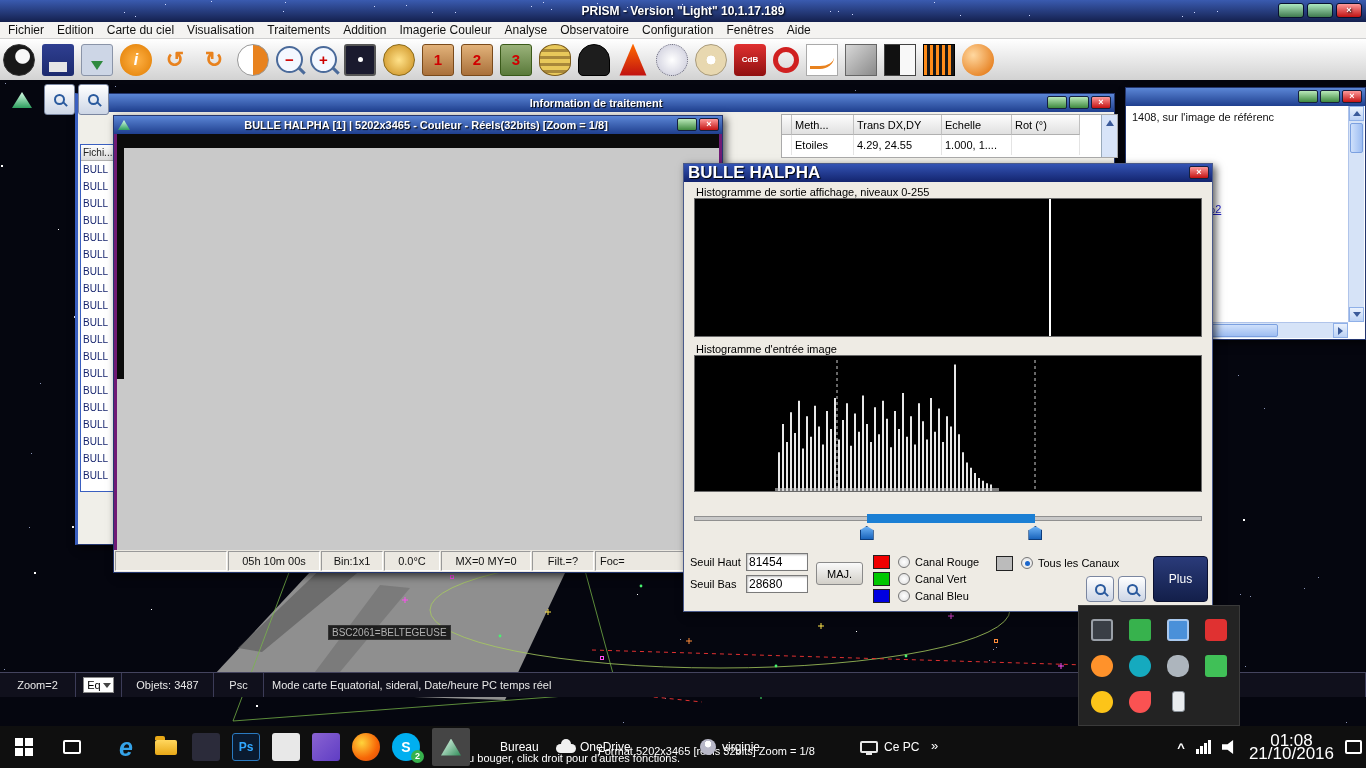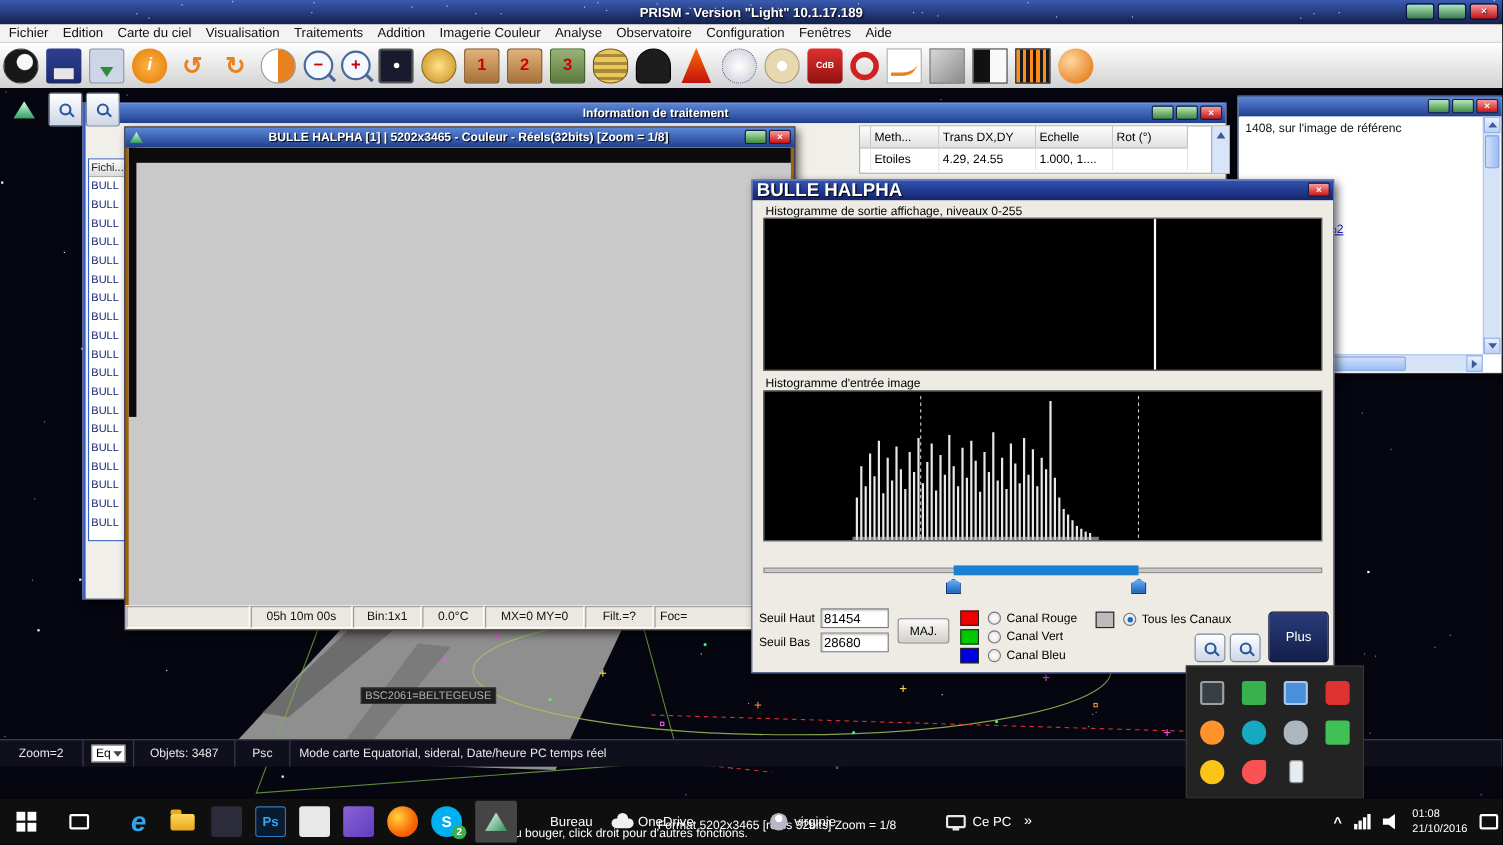--- a/index.html
+++ b/index.html
@@ -83,21 +83,21 @@
 .fitem{height:17px;font-size:10px;color:#16246e;padding-left:2px;line-height:17px}
 
 
 .mdizoom{position:absolute;left:44px;top:4px;display:flex;gap:3px}
 .zbig{width:31px;height:31px;background:linear-gradient(#ffffff,#cdd6e6);border:1px solid #7a86a0;border-radius:3px;display:flex;align-items:center;justify-content:center}
 .mag{width:11px;height:11px;border:2px solid #2a5a9e;border-radius:50%;position:relative;display:block}
 .mag::after{content:"";position:absolute;width:2px;height:6px;background:#2a5a9e;right:-3px;bottom:-4px;transform:rotate(-45deg)}
 .minitri{position:absolute;left:12px;top:12px;width:20px;height:16px;clip-path:polygon(50% 0,100% 100%,0 100%);background:linear-gradient(#d8ffe8,#2e9e5e)}
 
 
-.winB{left:113px;top:35px;width:610px;height:458px;background:#a16207}
+.winB{left:113px;top:35px;width:610px;height:458px;background:#701a75}
 .bicon{width:12px;height:10px;clip-path:polygon(50% 0,100% 100%,0 100%);background:linear-gradient(#d8ffe8,#2e9e5e);margin-right:4px;flex:none}
 .b-content{position:absolute;left:3px;right:3px;top:18px;bottom:22px;background:#c9c9c9;overflow:hidden}
 .band-top{position:absolute;left:0;top:0;right:0;height:14px;background:#0b0b0b}
 .band-left{position:absolute;left:0;top:0;width:7px;height:245px;background:#0b0b0b}
 .b-status{position:absolute;left:0;right:0;bottom:0;height:22px;background:#ebe8e1;display:flex;padding:1px;gap:1px}
 .bs{border:1px solid;border-color:#999 #fff #fff #999;font-size:11px;display:flex;align-items:center;justify-content:center;color:#111;padding:0 4px;white-space:nowrap;overflow:hidden}
 .bs.c0{width:112px;flex:none}.bs.c1{width:92px;flex:none}.bs.c2{width:62px;flex:none}.bs.c3{width:56px;flex:none}.bs.c4{width:90px;flex:none}.bs.c5{width:62px;flex:none}.bs.c6{flex:1;justify-content:flex-start}
 
 
 .winD{left:1125px;top:7px;width:241px;height:253px;background:#fff}
@@ -203,21 +203,21 @@
 .ticon.cloud::before{content:"";position:absolute;left:5px;top:-5px;width:10px;height:10px;border-radius:50%;background:#f0f0f0}
 .ticon.avatar{left:700px;top:13px;width:16px;height:16px;border-radius:50%;background:radial-gradient(circle at 50% 32%,#fff 0 24%,#b8b8c8 26%)}
 .ticon.pc{left:860px;top:15px;width:18px;height:12px;border:2px solid #e8e8e8;border-radius:2px}
 .ticon.pc::after{content:"";position:absolute;left:4px;bottom:-4px;width:6px;height:3px;background:#e8e8e8}
 .tray{position:absolute;right:4px;top:0;height:42px;display:flex;align-items:center;gap:11px;z-index:2}
 .tr-up{color:#fff;font-size:13px;font-weight:bold}
 .tr-net{display:flex;align-items:flex-end;gap:1px;height:14px}
 .tr-net i{width:3px;background:#fff;display:block}
 .tr-net i:nth-child(1){height:5px}.tr-net i:nth-child(2){height:8px}.tr-net i:nth-child(3){height:11px}.tr-net i:nth-child(4){height:14px}
 .tr-vol{width:16px;height:14px;clip-path:polygon(0 30%,35% 30%,70% 0,70% 100%,35% 70%,0 70%);background:#fff}
-.tr-clock{text-align:left;color:#fff;font-size:10px;line-height:13px}
+.tr-clock{text-align:center;color:#fff;font-size:17px;line-height:13px}
 .tr-notif{width:17px;height:14px;border:2px solid #fff;border-radius:2px}
 </style>
 </head>
 <body>
 
 <div class="screen">
 
   <div class="titlebar">
     <span id="tstars">
         <i style="position: absolute; left: 1182px; top: 16px; width: 1px; height: 1px; background: rgb(207, 216, 255);"></i>

